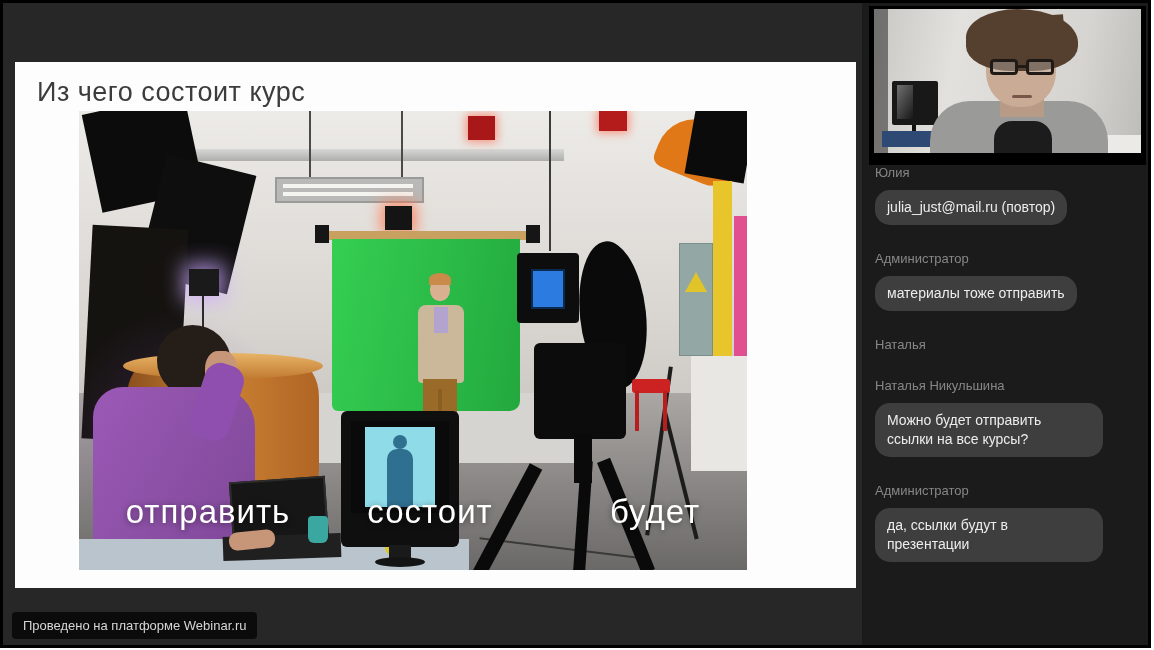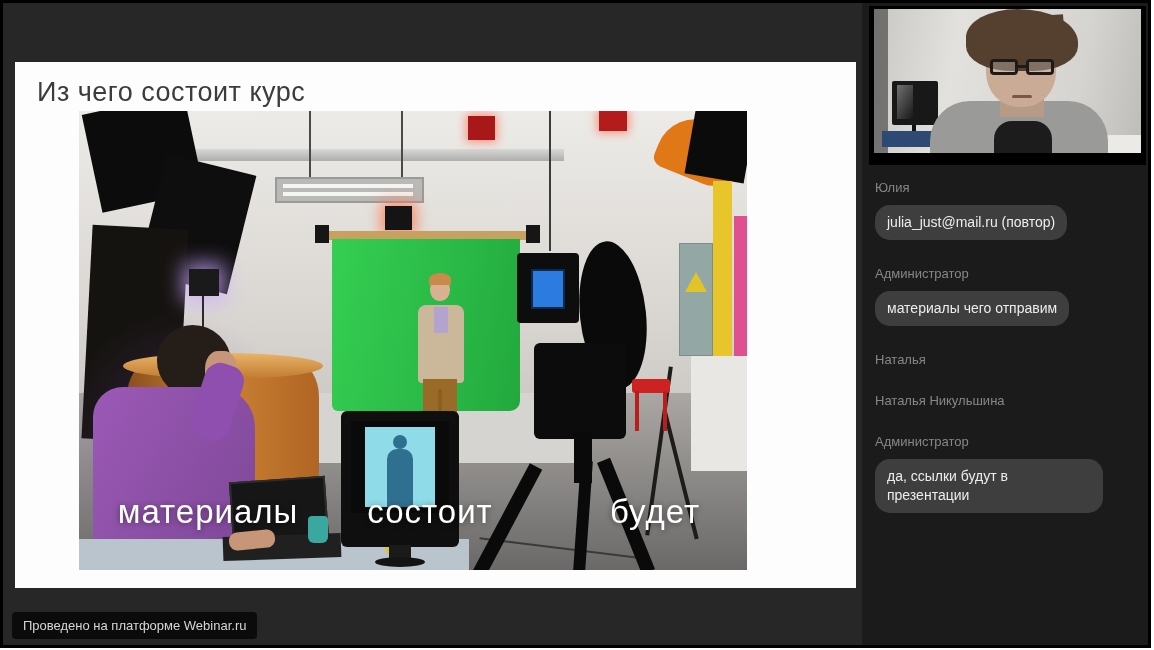--- a/index.html
+++ b/index.html
@@ -107,21 +107,21 @@
   .cam-neck { left:126px; top:86px; width:44px; height:22px; background:#b79b87; }
   .cam-hair { left:92px; top:0px; width:112px; height:62px; background:#55402f; border-radius:46% 54% 40% 40%; }
   .cam-face { left:112px; top:22px; width:70px; height:76px; background:#c9ab96; border-radius:42% 42% 46% 46%; }
   .cam-fringe { left:108px; top:8px; width:82px; height:26px; background:#55402f; border-radius:0 0 55% 45%; transform:rotate(-4deg); }
   .cam-glass-l { left:116px; top:50px; width:28px; height:16px; background:rgba(210,205,200,.35); border:3px solid #1f1a16; border-radius:4px; }
   .cam-glass-r { left:152px; top:50px; width:28px; height:16px; background:rgba(210,205,200,.35); border:3px solid #1f1a16; border-radius:4px; }
   .cam-bridge { left:144px; top:56px; width:8px; height:3px; background:#1f1a16; }
   .cam-mouth { left:138px; top:86px; width:20px; height:3px; background:#7a564a; border-radius:2px; }
 
   
-  .chat { position:absolute; left:0; top:162px; width:286px; height:470px; padding:15px 12px 0 13px; overflow:hidden; }
+  .chat { position:absolute; left:0; top:162px; width:286px; height:470px; padding:0 12px 0 13px; overflow:hidden; }
   .msg { margin-bottom:26px; }
   .msg-author { color:#878787; font-size:13px; margin-bottom:10px; }
   .msg-bubble { display:inline-block; max-width:228px; background:#3e3e3e; color:#ededed; font-size:14px; line-height:19px; padding:8px 12px; border-radius:15px; }
 </style>
 </head>
 <body>
 
 <div class="stage">
   <div class="app">
 
@@ -188,21 +188,21 @@
           <div class="stand2b"></div>
           <div class="stool"></div>
           <div class="stool-legs"></div>
           <div class="mon-frame"></div>
           <div class="mon-screen"></div>
           <div class="mon-cyan"></div>
           <div class="mon-person-head"></div>
           <div class="mon-person-body"></div>
           <div class="mon-stand"></div>
           <div class="mon-base"></div>
-          <div class="photo-label pl-left">материалы</div>
+          <div class="photo-label pl-left">отправить</div>
           <div class="photo-label pl-center">состоит</div>
           <div class="photo-label pl-right">будет</div>
         </div>
       </div>
 
       <div class="badge">Проведено на платформе Webinar.ru</div>
     </div>
 
     <div class="sidebar">
       <div class="webcam">
@@ -226,27 +226,28 @@
         </div>
       </div>
 
       <div class="chat">
         <div class="msg">
           <div class="msg-author">Юлия</div>
           <div class="msg-bubble">julia_just@mail.ru (повтор)</div>
         </div>
         <div class="msg">
           <div class="msg-author">Администратор</div>
-          <div class="msg-bubble">материалы чего отправим</div>
+          <div class="msg-bubble">материалы тоже отправить</div>
         </div>
         <div class="msg">
           <div class="msg-author">Наталья</div>
         </div>
         <div class="msg">
           <div class="msg-author">Наталья Никульшина</div>
+          <div class="msg-bubble">Можно будет отправить ссылки на все курсы?</div>
         </div>
         <div class="msg">
           <div class="msg-author">Администратор</div>
           <div class="msg-bubble">да, ссылки будут в презентации</div>
         </div>
       </div>
     </div>
 
   </div>
 </div>

